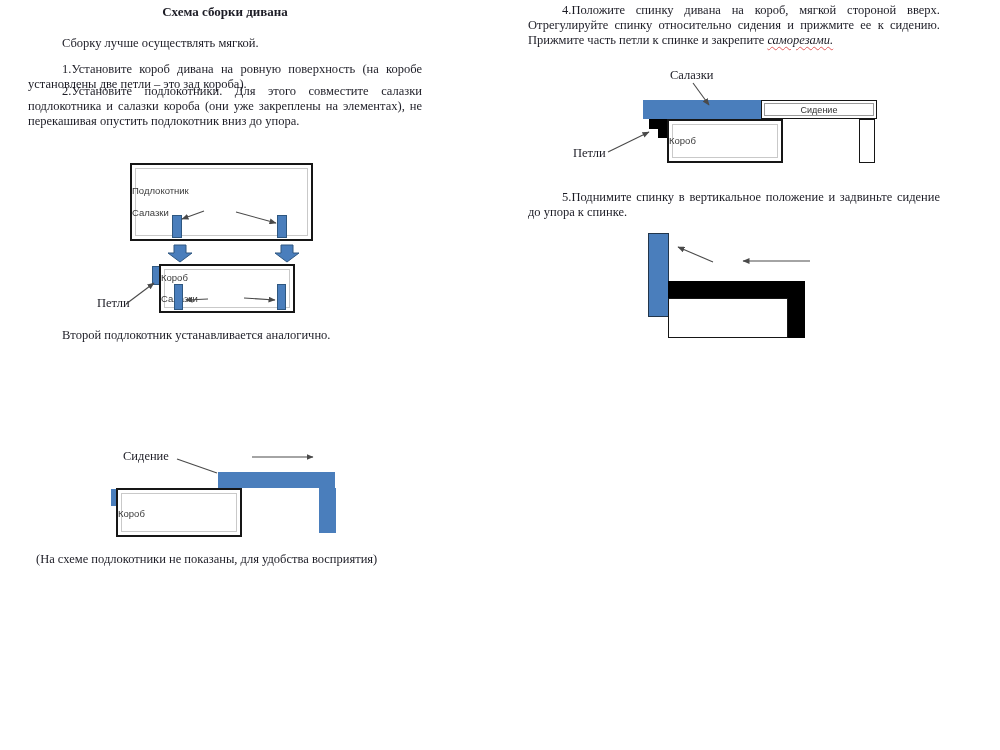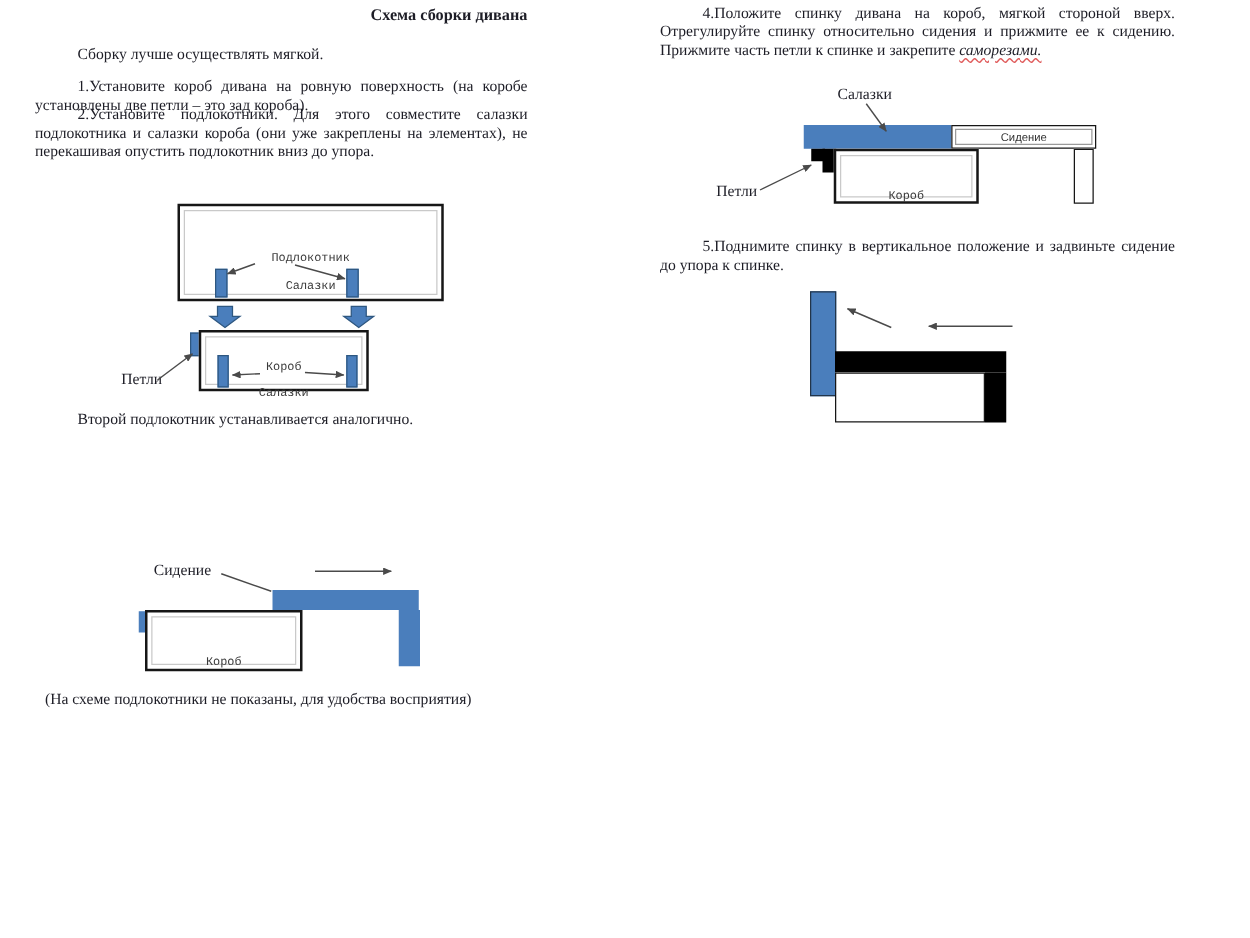--- a/index.html
+++ b/index.html
@@ -9,21 +9,21 @@
     font-family:"Liberation Serif", serif;
     color:#1d1d26;
     position:relative;
     overflow:hidden;
   }
   .page { position:absolute; inset:0; background:#ffffff; }
 
   
   .title {
     position:absolute; left:28px; top:4px; width:394px;
-    text-align:right; font-size:13px; font-weight:bold;
+    text-align:center; font-size:13px; font-weight:bold;
   }
   .para {
     position:absolute; left:28px; width:394px;
     font-size:12.5px; line-height:15px;
   }
   .indent { text-indent:34px; }
   .just { text-align:justify; }
   .right-col { left:528px; width:412px; }
   .misspelled {
     text-decoration-line:underline;
@@ -38,22 +38,22 @@
   .dbox { position:absolute; background:#ffffff; border:2px solid #161616; }
   .dbox.thick2 { border-width:2.5px; }
   .dbox.thin { border-width:1.5px; }
   .inner { position:absolute; inset:3px; border:1px solid #c9c9c9; }
   .inner2 {
     position:absolute; inset:2px; border:1px solid #9a9a9a;
     display:flex; align-items:center; justify-content:center;
     font-family:"Liberation Sans", sans-serif; font-size:9px; color:#333;
   }
   .dlabel {
-    position:absolute; left:0; right:0; text-align:center;
-    font-family:Liberation Mono, monospace; font-size:9.5px; color:#3a3a3a;margin-top:16px;
+    position:absolute; left:0; right:0; 
+    font-family:Liberation Sans, sans-serif; font-size:9.5px; color:#3a3a3a;
   }
   .side-label { position:absolute; font-size:12.5px; }
   .blue { position:absolute; background:var(--shape-blue,#4a7ebc); }
   .blue.bordered { border:1.5px solid #22354a; }
   .slide { position:absolute; background:var(--shape-blue,#4a7ebc); border:1px solid var(--shape-blue-border,#2e5780); }
   .black { position:absolute; background:#000000; }
   .overlay { position:absolute; left:0; top:0; pointer-events:none; }
 </style>
 </head>
 <body>
@@ -70,21 +70,21 @@
 
   <p class="para indent" style="top:328px">Второй подлокотник устанавливается аналогично.</p>
 
 
   <p class="para" style="top:552px;left:36px;width:390px">(На схеме подлокотники не показаны, для удобства восприятия)</p>
 
   <p class="para indent just right-col" style="top:3px"><span>4.Положите спинку дивана на короб, мягкой стороной вверх. Отрегулируйте спинку относительно сидения и прижмите ее к сидению. Прижмите часть петли к спинке и закрепите </span><span class="misspelled">саморезами.</span></p>
 
   <p class="para indent just right-col" style="top:190px">5.Поднимите спинку в вертикальное положение и задвиньте сидение до упора к спинке.</p>
 
-  <div class="dbox" style="left:142px;top:163px;width:213px;height:78px">
+  <div class="dbox" style="left:130px;top:163px;width:183px;height:78px">
     <div class="inner"></div>
     <div class="dlabel" style="top:20px">Подлокотник</div>
     <div class="dlabel" style="top:42px">Салазки</div>
   </div>
   <div class="slide" style="left:172px;top:215px;width:10px;height:23px"></div>
   <div class="slide" style="left:277px;top:215px;width:10px;height:23px"></div>
 
   <div class="slide" style="left:152px;top:266px;width:9px;height:19px"></div>
   <div class="dbox" style="left:159px;top:264px;width:136px;height:49px">
     <div class="inner"></div>

